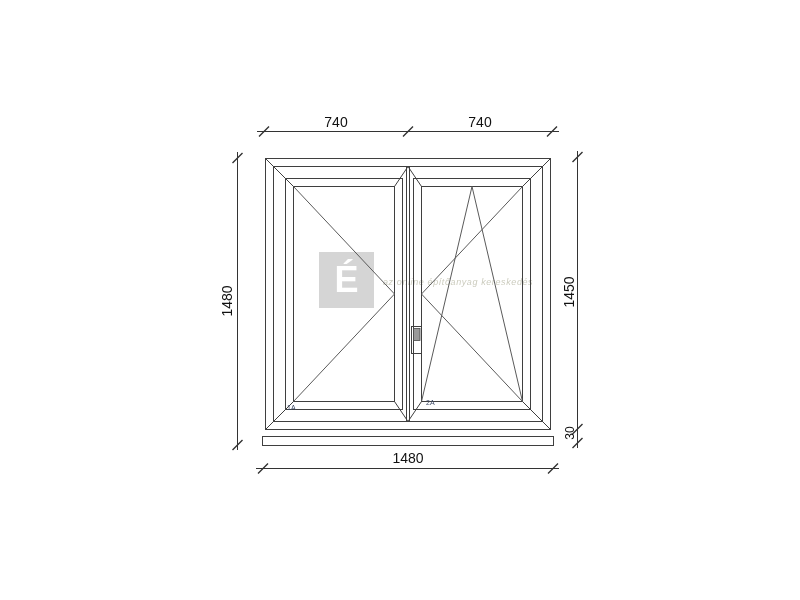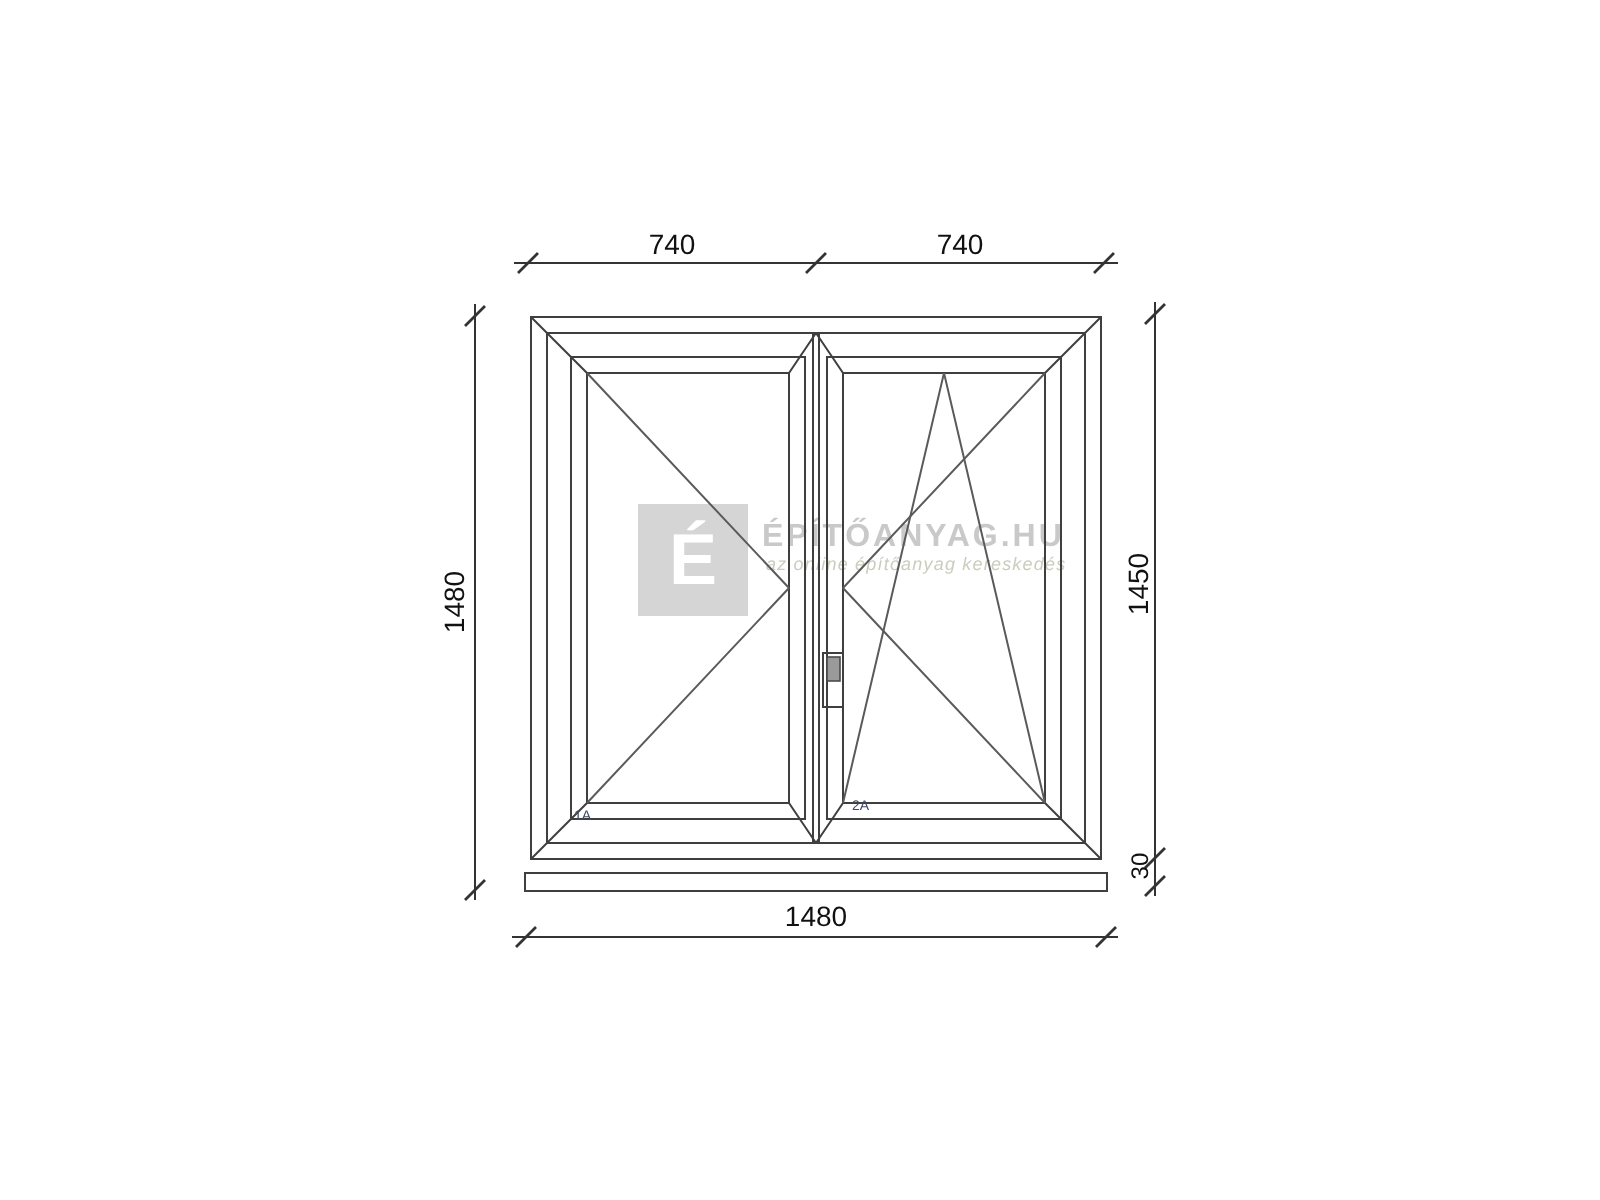--- a/index.html
+++ b/index.html
@@ -24,21 +24,20 @@
 </style>
 </head>
 <body>
 
 <div class="canvas">
 
   <div class="watermark">
     <div class="wm-logo">
       <span>É</span>
     </div>
-    <div class="wm-brand">ÉPÍTŐANYAG.HU</div>
     <div class="wm-tagline">az online építőanyag kereskedés</div>
   </div>
 
   <svg class="drawing" width="800" height="600" viewBox="0 0 800 600">
 
     <rect class="ln" x="265.5" y="158.5" width="285" height="271"></rect>
     <rect class="ln" x="273.5" y="166.5" width="269" height="255"></rect>
 
     <path class="ln" d="M265.5,158.5 L293.5,186.5 M550.5,158.5 L522.5,186.5 M265.5,429.5 L293.5,401.5 M550.5,429.5 L522.5,401.5"></path>
 

